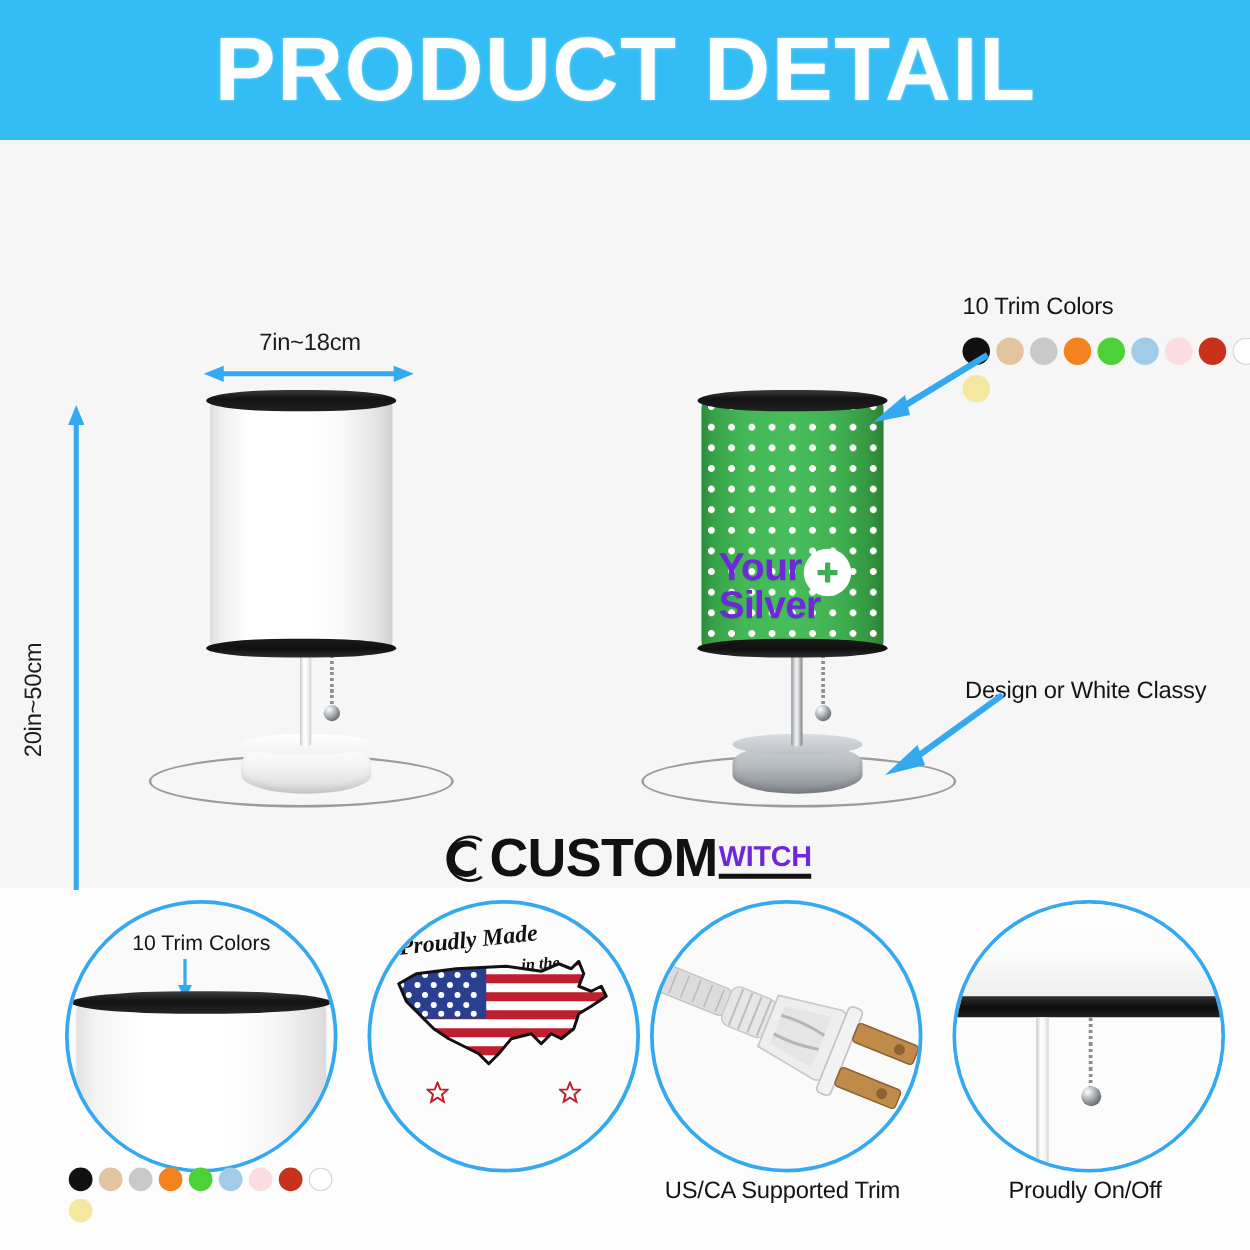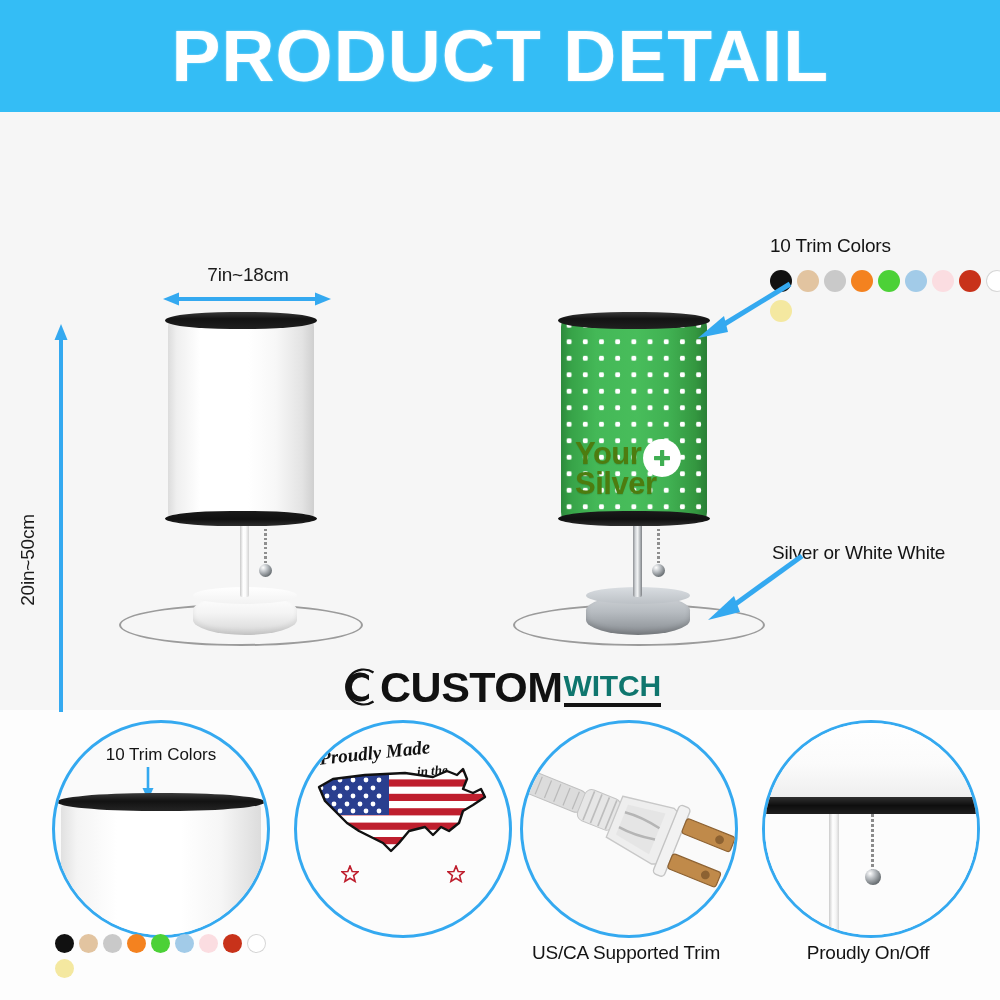--- a/index.html
+++ b/index.html
@@ -174,21 +174,21 @@
     position: absolute;
     width: 13px; height: 13px;
     border-radius: 50%;
     background: radial-gradient(circle at 32% 28%, #ffffff 0%, #c2c6ca 30%, #6e7478 72%, #3a3f43 100%);
   }
 
   
   #your-design-block {
     position: absolute;
     z-index: 5;
-    color: #4d7c0f;
+    color: #6d28d9;
     font-weight: 700;
     line-height: 0.98;
     letter-spacing: -0.5px;
     text-shadow: 0 1px 1px rgba(0,0,0,0.12);
   }
   #your-design-line1 { font-size: 31px; }
   #your-design-line2 { font-size: 31px; }
   #design-plus-badge {
     position: absolute;
     z-index: 6;
@@ -250,23 +250,23 @@
     font-family: "Liberation Sans", sans-serif;
   }
   #brand-witch-wrap {
     display: flex;
     flex-direction: column;
     align-items: stretch;
     margin-left: 1px;
     margin-top: 3px;
   }
   #brand-witch {
-    font-size: 30px;
+    font-size: 23px;
     font-weight: 700;
-    color: #0f766e;
+    color: #6d28d9;
     letter-spacing: -0.2px;
     line-height: 1;
   }
   #brand-underline {
     height: 4px;
     background: #111111;
     margin-top: 2px;
   }
 
   
@@ -510,21 +510,21 @@
     <div class="swatch-row">
       <div class="swatch" style="background:#f4e8a0;"></div>
     </div>
   </div>
 
   <svg style="position:absolute; left:690px; top:168px; width:108px; height:62px;" viewBox="0 0 108 62">
     <line x1="100" y1="4" x2="28" y2="48" stroke="#34a9f0" stroke-width="5"></line>
     <polygon points="8,58 34,36 38,52" fill="#34a9f0"></polygon>
   </svg>
 
-  <div class="callout-text" style="left:772px; top:430px;">Silver or White White</div>
+  <div class="callout-text" style="left:772px; top:430px;">Design or White Classy</div>
   <svg style="position:absolute; left:700px; top:440px; width:110px; height:72px;" viewBox="0 0 110 72">
     <line x1="102" y1="4" x2="30" y2="56" stroke="#34a9f0" stroke-width="5"></line>
     <polygon points="8,68 34,44 40,60" fill="#34a9f0"></polygon>
   </svg>
 </div>
 
 <div id="brand-logo">
   <svg id="brand-mark" width="40" height="40" viewBox="0 0 40 40">
     <path d="M30 8.5 A14.5 14.5 0 1 0 30 31.5 L30 26.5 A9.8 9.8 0 1 1 30 13.5 Z" fill="#111111"></path>
     <path d="M34.5 5.5 A17.5 17.5 0 1 0 34.5 34.5" fill="none" stroke="#111111" stroke-width="2.2"></path>

